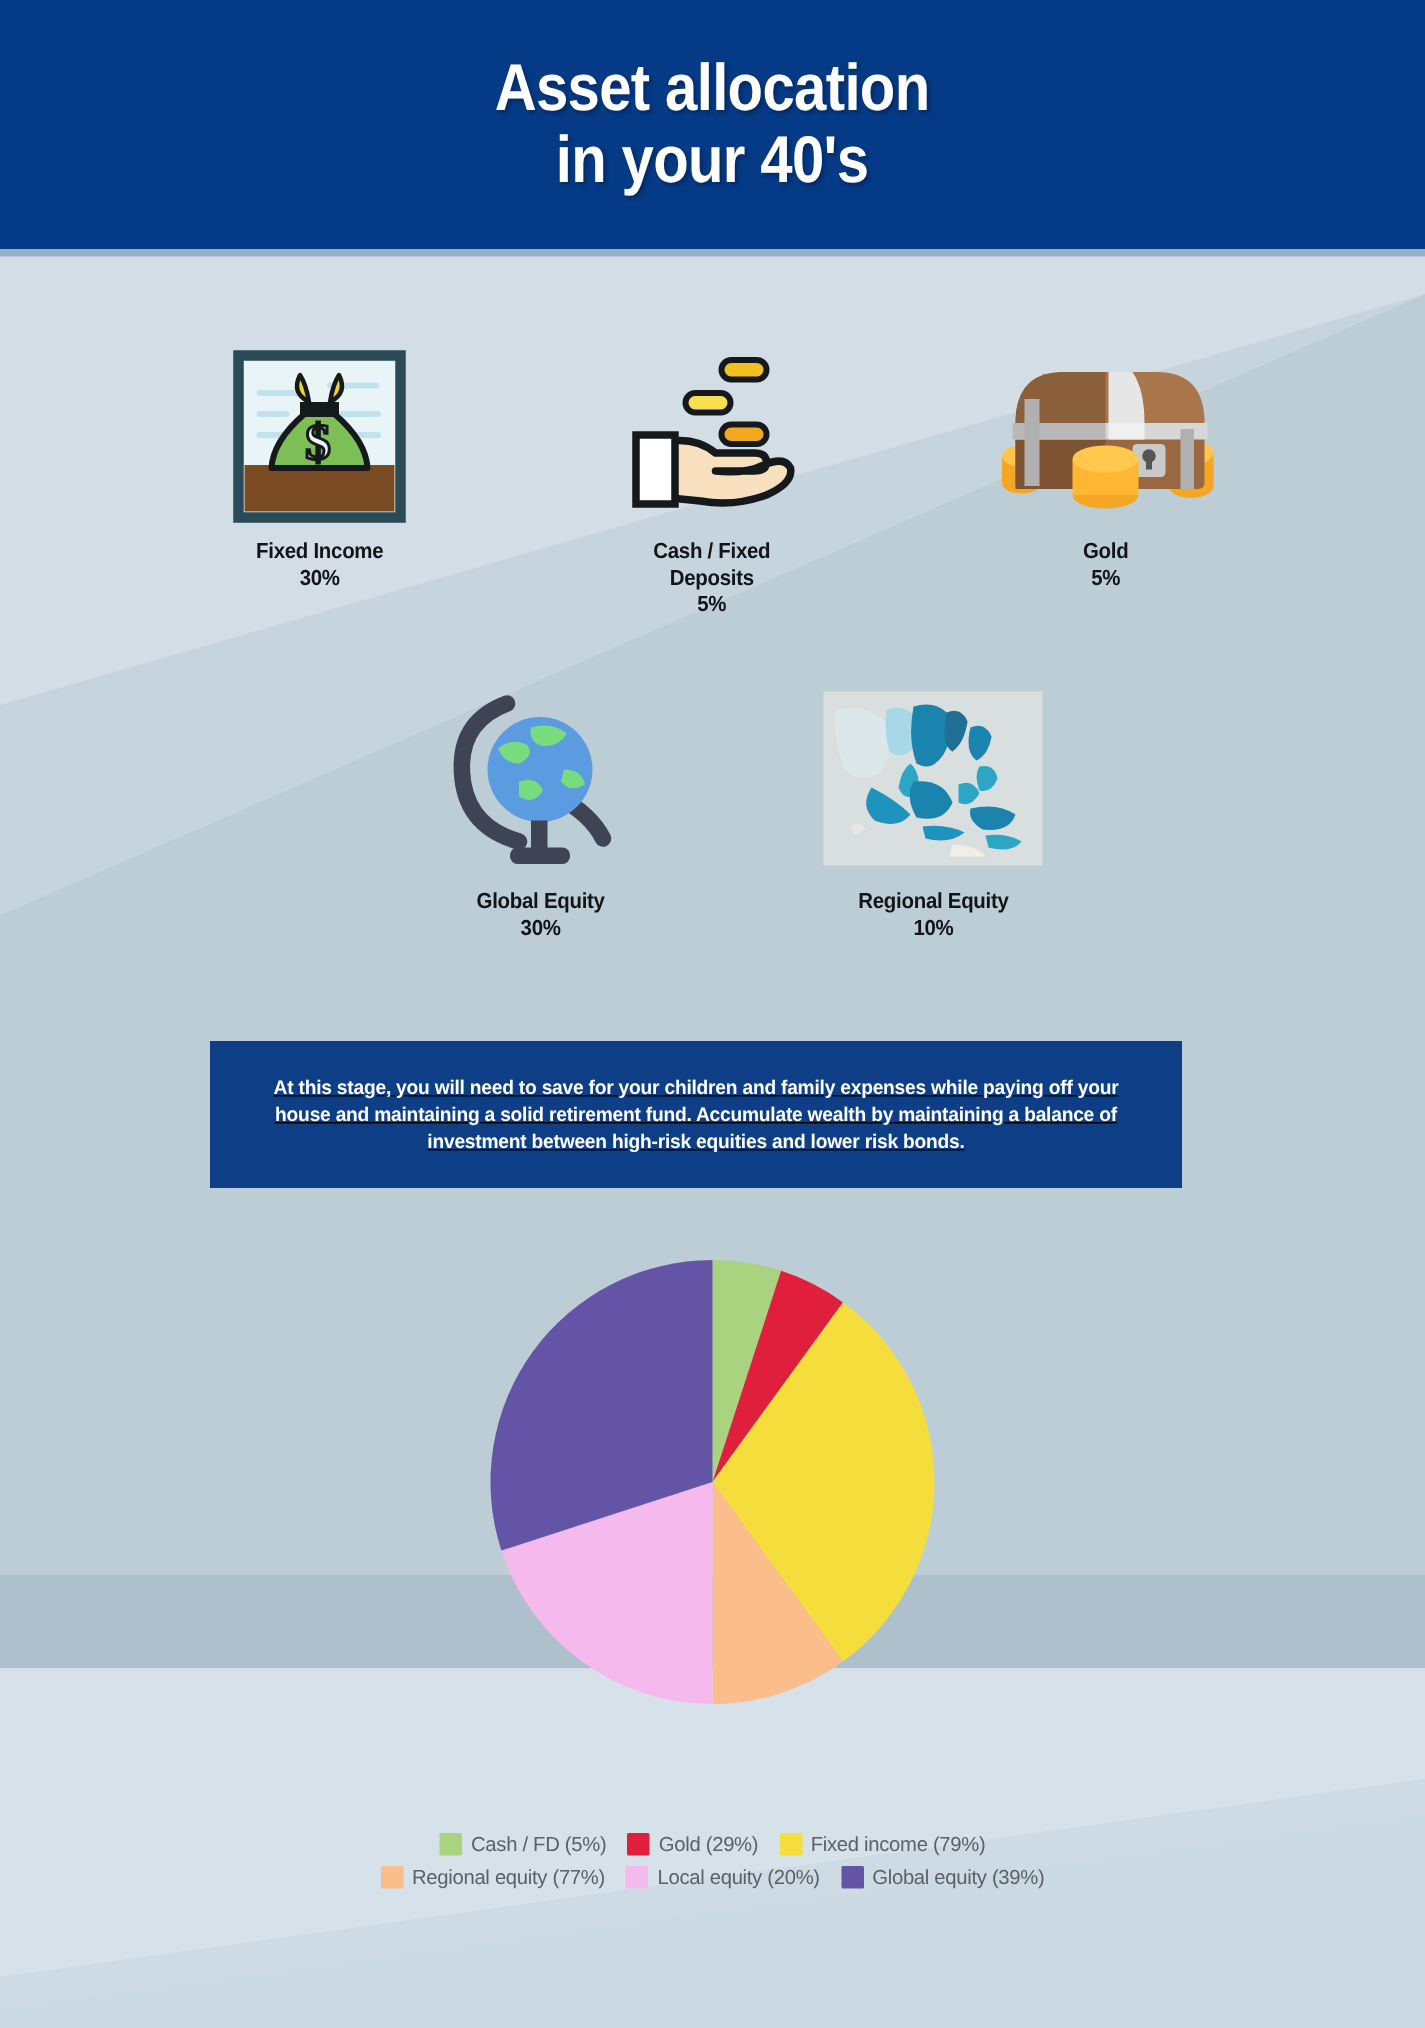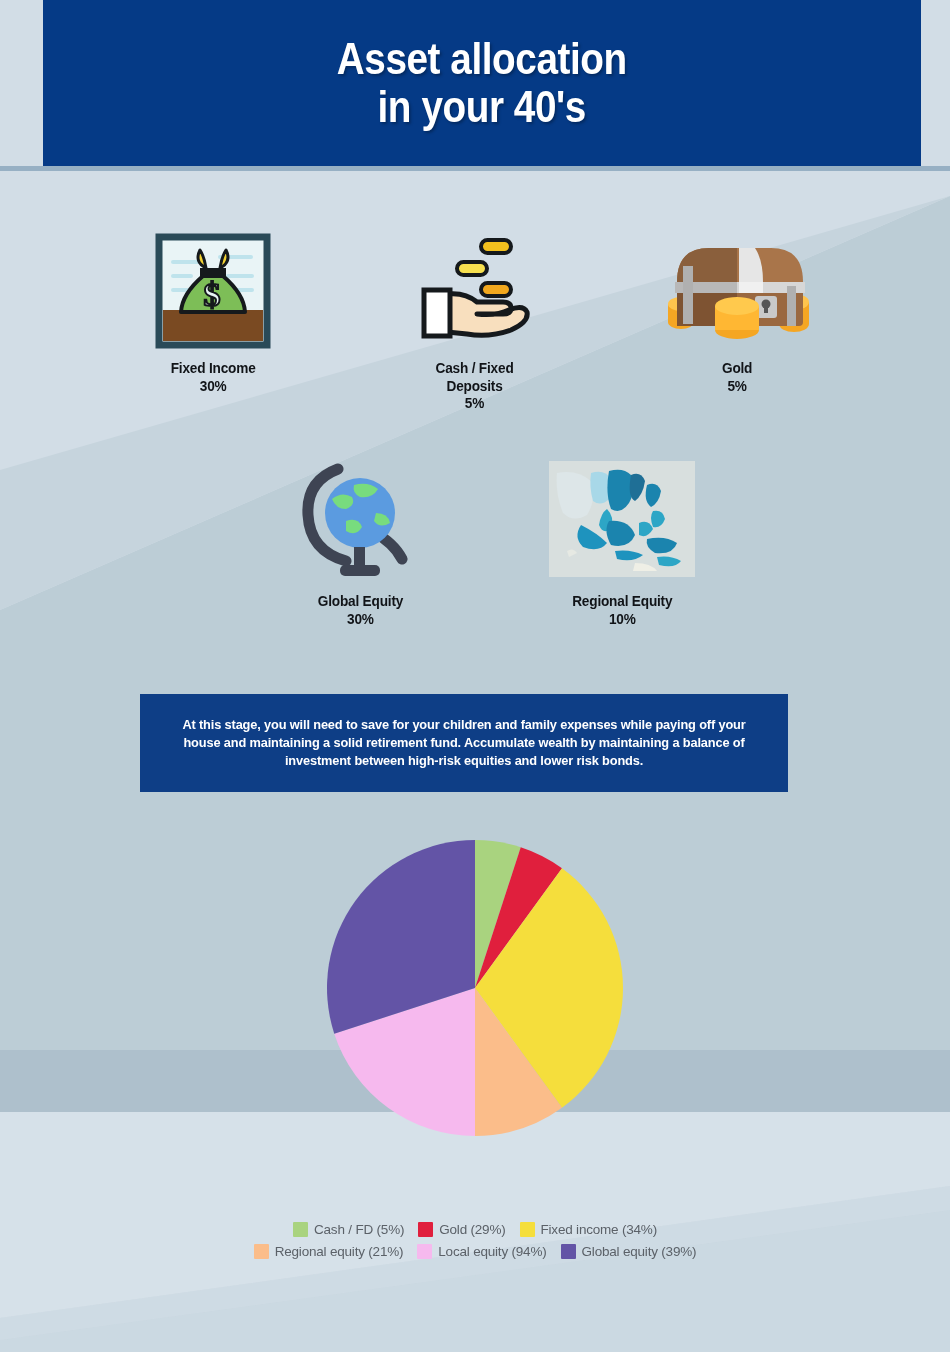--- a/index.html
+++ b/index.html
@@ -14,23 +14,23 @@
     position:relative;width:950px;height:1352px;overflow:hidden;
     background:#D2DDE6;
   }
 
   
   .bg-layer{position:absolute;inset:0;overflow:hidden;z-index:0;}
   .bg-svg{position:absolute;left:0;top:0;}
 
   
   .header{
-    position:absolute;left:0;top:0;width:878px;height:166px;
+    position:absolute;left:0;top:0;width:950px;height:166px;
     background:#053A86;z-index:5;
-    display:flex;align-items:center;justify-content:center;margin-left:43px;
+    display:flex;align-items:center;justify-content:center;
   }
   .header-title{
     color:#FFFFFF;text-align:center;
     font-size:44px;line-height:1.08;font-weight:bold;
     letter-spacing:-0.5px;
     transform:scaleX(0.88);
     text-shadow:2px 2px 3px rgba(0,0,0,0.28);
     white-space:pre-line;
   }
   .header-rule{
@@ -58,21 +58,21 @@
     transform:scaleX(0.94);
     white-space:pre-line;
   }
   .row2{margin-top:46px;padding-left:32px;}
   .row2 .cell-art{height:124px;}
 
   
   .callout{
     position:absolute;left:140px;top:694px;width:648px;height:98px;
     background:#0E3E86;z-index:4;
-    display:flex;align-items:center;justify-content:flex-end;
+    display:flex;align-items:center;justify-content:flex-end;text-decoration:underline;
   }
   .callout-text{
     color:#FFFFFF;text-align:center;
     font-size:13.2px;font-weight:bold;line-height:1.36;
     letter-spacing:-0.15px;
     padding:0 24px;
     transform:scaleX(0.97);
   }
 
   
@@ -282,31 +282,31 @@
         <div class="legend-item">
           <span class="swatch" style="background: rgb(169, 211, 127);"></span>
           <span class="legend-label">Cash / FD (5%)</span>
         </div>
         <div class="legend-item">
           <span class="swatch" style="background: rgb(224, 31, 61);"></span>
           <span class="legend-label">Gold (29%)</span>
         </div>
         <div class="legend-item">
           <span class="swatch" style="background: rgb(245, 222, 60);"></span>
-          <span class="legend-label">Fixed income (34%)</span>
+          <span class="legend-label">Fixed income (79%)</span>
         </div>
       </div>
     <div class="legend-row" id="legend-row-1">
         <div class="legend-item">
           <span class="swatch" style="background: rgb(251, 189, 138);"></span>
-          <span class="legend-label">Regional equity (21%)</span>
+          <span class="legend-label">Regional equity (77%)</span>
         </div>
         <div class="legend-item">
           <span class="swatch" style="background: rgb(246, 185, 238);"></span>
-          <span class="legend-label">Local equity (94%)</span>
+          <span class="legend-label">Local equity (20%)</span>
         </div>
         <div class="legend-item">
           <span class="swatch" style="background: rgb(99, 84, 166);"></span>
           <span class="legend-label">Global equity (39%)</span>
         </div>
       </div>
   </div>
 
 </div>
 

